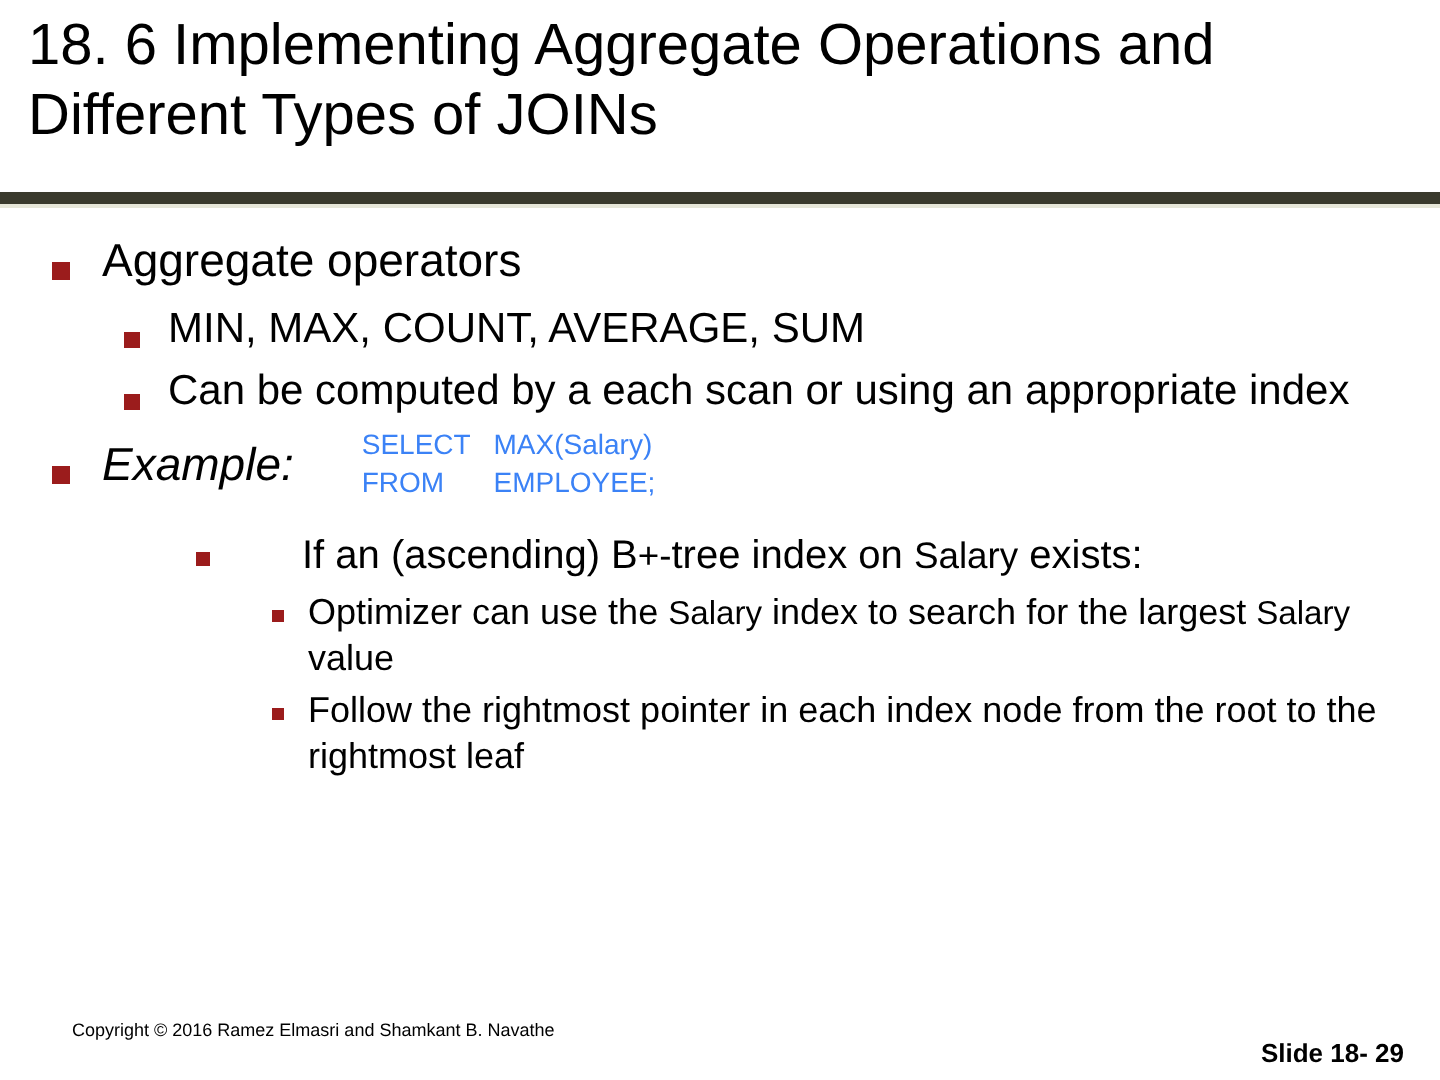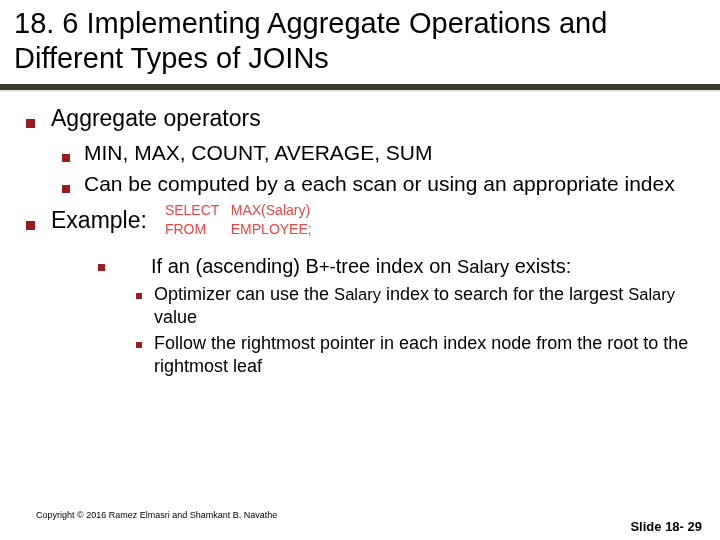--- a/index.html
+++ b/index.html
@@ -12,21 +12,21 @@
     color: #000;
     overflow: hidden;
   }
   .slide {
     position: relative;
     width: 720px;
     height: 540px;
     box-sizing: border-box;
   }
   .title-area {
-    padding: 6px 14px 8px 14px;
+    padding: 6px 14px 20px 14px;
     border-bottom: 6px solid #3a3a2d;
     box-shadow: 0 2px 0 #e6e6d8;
   }
   .title-area h1 {
     margin: 0;
     font-size: 29px;
     line-height: 1.2;
     font-weight: 400;
     color: #000;
   }
@@ -58,25 +58,26 @@
   .lvl3 { font-size: 20px; margin-left: 72px; margin-bottom: 4px; gap: 32px; }
   .lvl3 .sq { width: 7px; height: 7px; margin-top: 10px; margin-right: 14px; }
   .lvl4 { font-size: 18px; margin-left: 110px; margin-bottom: 4px; }
   .lvl4 .sq { width: 6px; height: 6px; margin-top: 10px; margin-right: 12px; }
   .example-row {
     display: flex;
     align-items: center;
     gap: 18px;
     margin-bottom: 14px;
   }
-  .example-row .bullet { margin-bottom: 0; }
+  .example-row .bullet { margin-bottom: 0; font-style: italic; }
   .sql-snippet {
     font-size: 14px;
     line-height: 1.4;
-    color: #ef4444;
+    color: #3b82f6;
+    margin-left: 16px;
   }
   .sql-snippet .kw {
     display: inline-block;
     width: 62px;
   }
   .footer {
     position: absolute;
     left: 36px;
     bottom: 20px;
     font-size: 9px;

